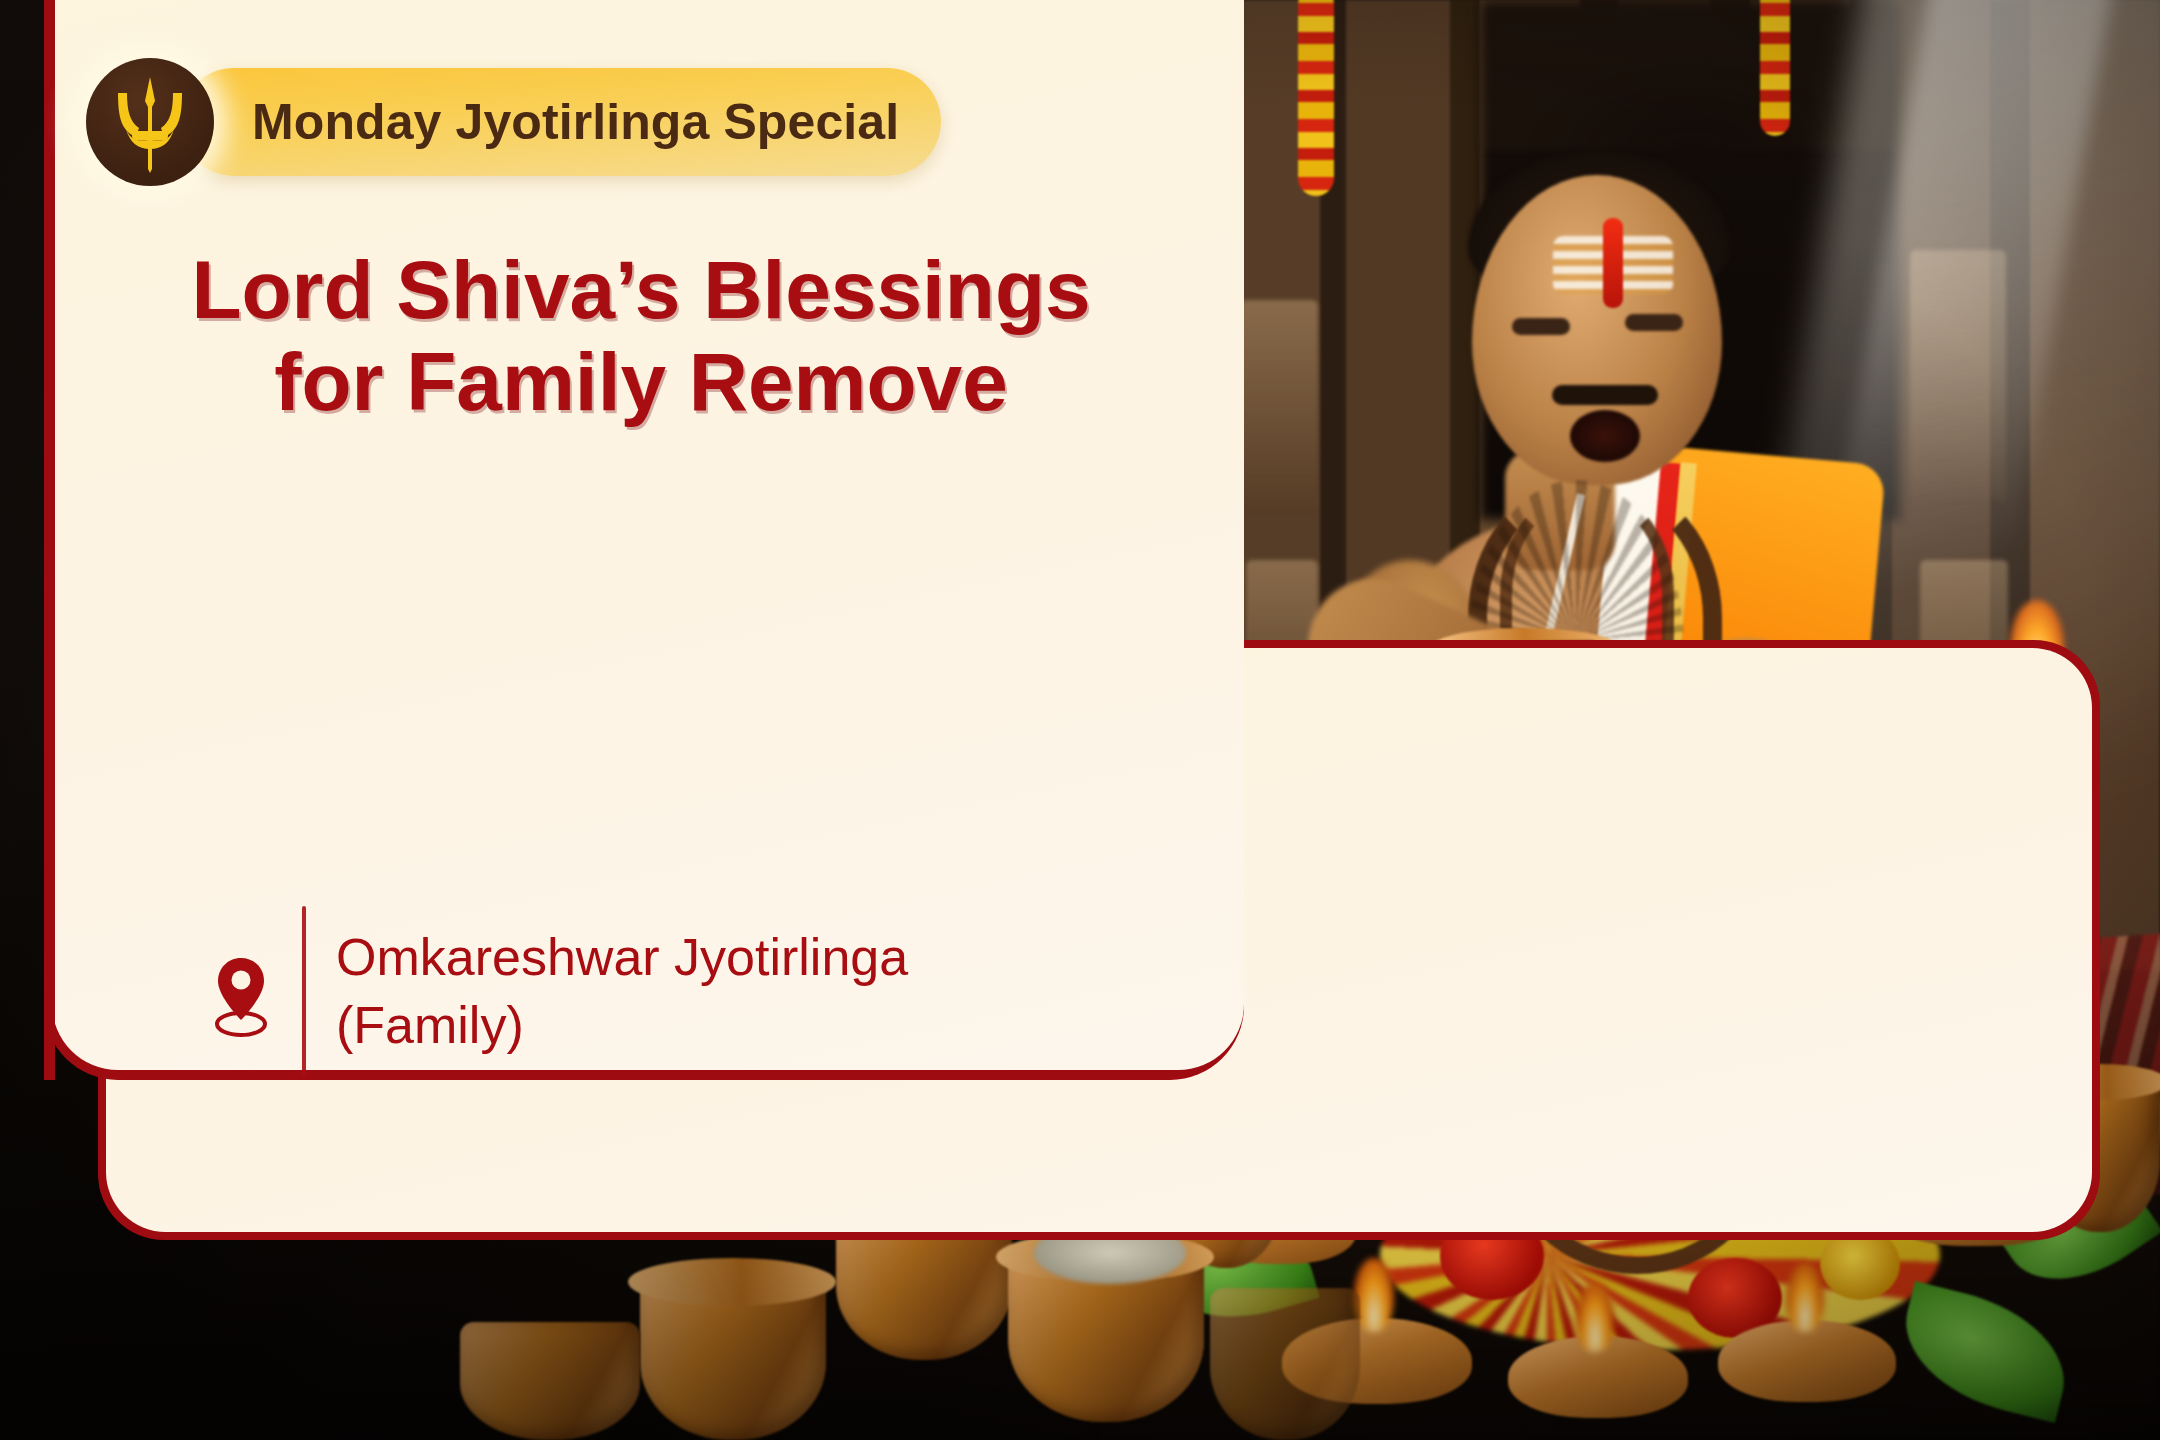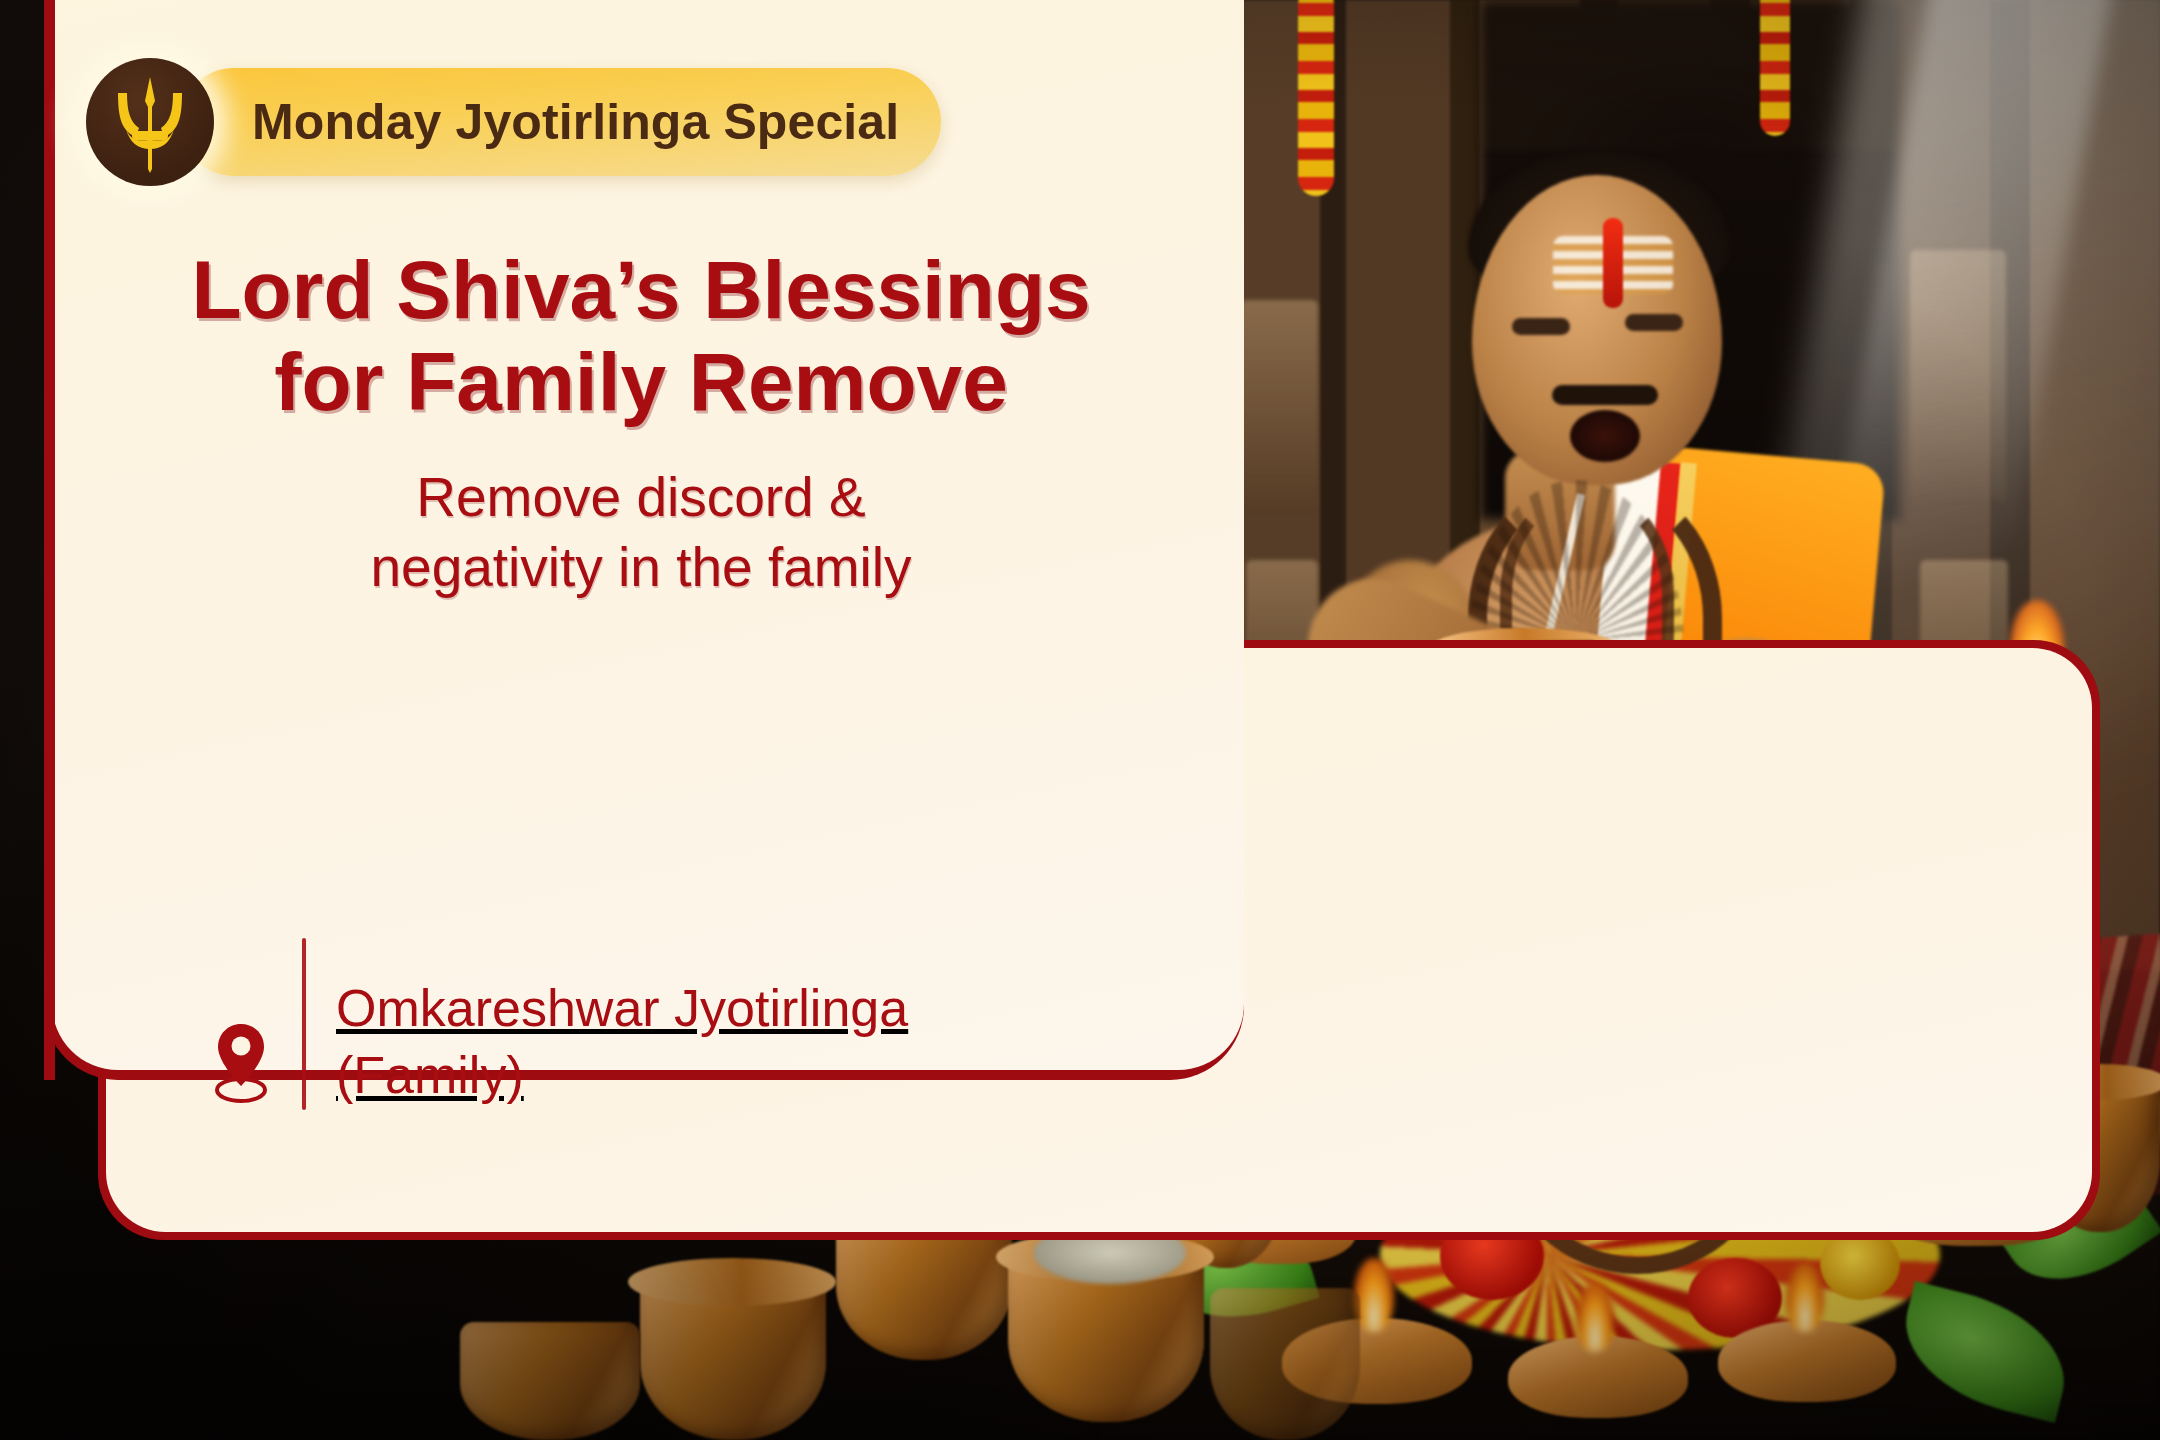--- a/index.html
+++ b/index.html
@@ -185,21 +185,21 @@
     box-shadow:0 5px 16px rgba(150,110,20,.20);}
   .badge-text{font-size:50px;font-weight:700;color:#4a2a12;letter-spacing:.1px;white-space:nowrap;}
 
   
   .content{position:absolute;left:86px;top:236px;width:1110px;z-index:9;text-align:center;}
   .headline{font-size:82px;line-height:1.12;font-weight:700;color:#a80d12;margin:8px;
     text-shadow:2px 3px 0 rgba(120,8,10,.30);}
   .subhead{margin:34px 0 0;font-size:55px;line-height:1.28;font-weight:500;color:#a80d12;
     text-shadow:1px 2px 0 rgba(120,8,10,.22);}
 
-  .loc-row{position:absolute;left:210px;top:938px;display:flex;align-items:flex-end;gap:30px;z-index:9;text-decoration:underline;}
+  .loc-row{position:absolute;left:210px;top:906px;display:flex;align-items:center;gap:30px;z-index:9;}
   .pin{flex:0 0 auto;margin-top:14px;}
   .loc-divider{width:4px;height:172px;background:#a80d12;opacity:.9;flex:0 0 auto;border-radius:2px;}
   .loc-text{font-size:52px;line-height:1.3;color:#a80d12;font-weight:400;max-width:720px;}
   .vignette{position:absolute;inset:0;pointer-events:none;
     background:radial-gradient(ellipse 1500px 1050px at 62% 44%,rgba(0,0,0,0) 50%,rgba(0,0,0,.55) 100%);}
 </style>
 </head>
 <body>
 
 <div id="stage">
@@ -329,24 +329,20 @@
     <div class="badge-pill">
       <span class="badge-text">Monday Jyotirlinga Special</span>
     </div>
   </div>
 
   <div class="content">
     <h1 class="headline">
       <span>Lord Shiva’s Blessings</span><br>
       <span>for Family Remove</span>
     </h1>
-    <p class="subhead">
-      <span>Remove discord &amp;</span><br>
-      <span>negativity in the family</span>
-    </p>
   </div>
 
   <div class="loc-row">
     <span class="pin">
       <svg width="62" height="86" viewBox="0 0 62 86" aria-hidden="true">
         <path d="M31 4 C18 4 8 14 8 27 C8 43 31 66 31 66 C31 66 54 43 54 27 C54 14 44 4 31 4 Z" fill="#A80D12"></path>
         <circle cx="31" cy="26" r="9.5" fill="#FDF5E3"></circle>
         <ellipse cx="31" cy="70" rx="24" ry="11" fill="none" stroke="#A80D12" stroke-width="4"></ellipse>
       </svg>
     </span>

